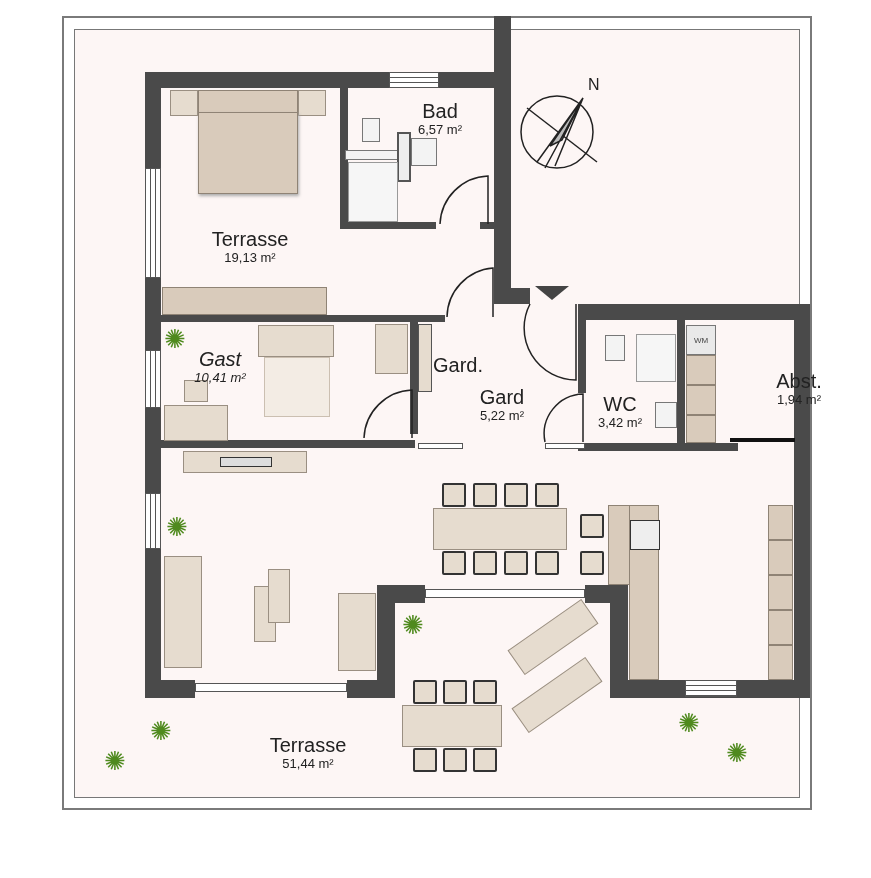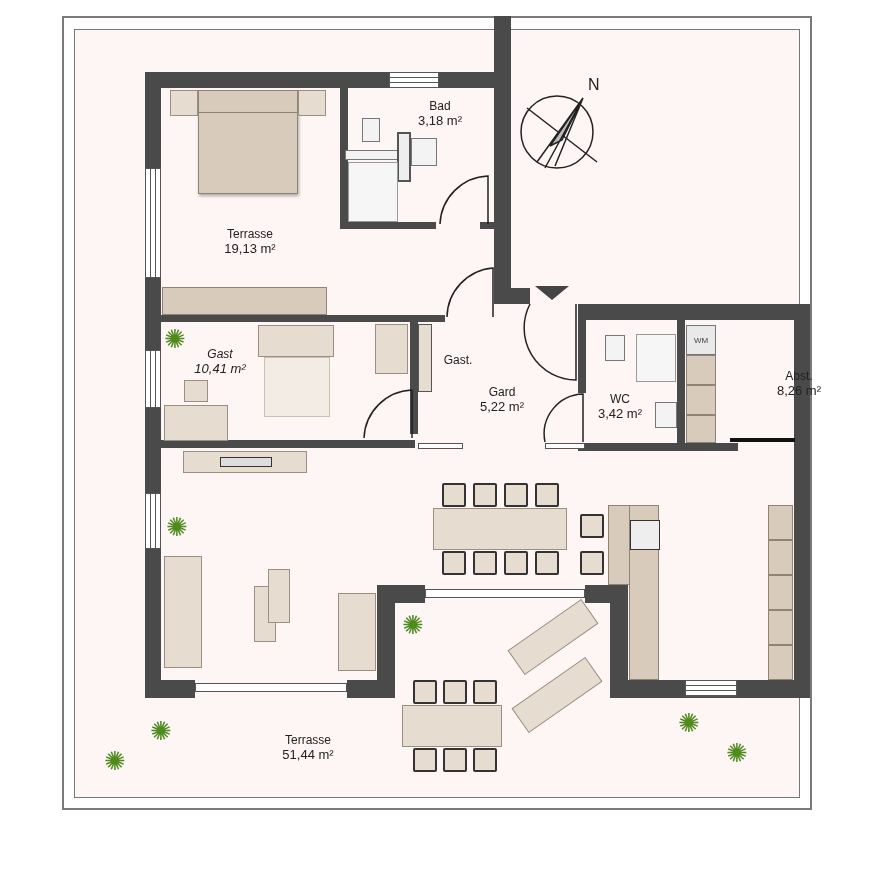--- a/index.html
+++ b/index.html
@@ -5,21 +5,21 @@
   html,body{margin:0;padding:0;background:#ffffff;}
   body{width:871px;height:878px;position:relative;overflow:hidden;font-family:"Liberation Sans",sans-serif;}
   .abs{position:absolute;}
   .wall{position:absolute;background:#4a4a4a;}
   .floor{position:absolute;background:#fdf6f5;}
   .furn{position:absolute;background:#d9cbbb;border:1.5px solid #8f8375;box-sizing:border-box;}
   .furn-light{position:absolute;background:#e6dccf;border:1.5px solid #9a8f82;box-sizing:border-box;}
   .chair{position:absolute;width:24px;height:24px;background:#e6dccf;border:2px solid #333;box-sizing:border-box;border-radius:2px;}
   .window{position:absolute;background:#fff;border:1.5px solid #555;box-sizing:border-box;}
   .label{position:absolute;text-align:center;color:#222;line-height:1.15;}
-  .label .name{font-size:12px;display:block;}
+  .label .name{font-size:20px;display:block;}
   .label .area{font-size:13px;display:block;}
   .plant{position:absolute;font-size:26px;color:#4f8a1e;line-height:1;}
   svg{position:absolute;overflow:visible;}
 </style>
 </head>
 <body>
 
 <div class="abs" style="left:62px;top:16px;width:750px;height:794px;border:2px solid #7a7a7a;box-sizing:border-box;background:#fff;"></div>
 <div class="floor" style="left:74px;top:29px;width:726px;height:769px;border:1.5px solid #777;box-sizing:border-box;"></div>
 
@@ -158,39 +158,39 @@
 <div class="plant" style="left:104px;top:748px;">✺</div>
 <div class="plant" style="left:678px;top:710px;">✺</div>
 <div class="plant" style="left:726px;top:740px;">✺</div>
 
 <div class="label" style="left:190px;top:228px;width:120px;">
   <span class="name">Terrasse</span>
   <span class="area">19,13 m²</span>
 </div>
 <div class="label" style="left:400px;top:100px;width:80px;">
   <span class="name">Bad</span>
-  <span class="area">3,18 m²</span>
+  <span class="area">6,57 m²</span>
 </div>
 <div class="label" style="left:180px;top:348px;width:80px;font-style:italic;">
   <span class="name">Gast</span>
   <span class="area">10,41 m²</span>
 </div>
 <div class="label" style="left:428px;top:354px;width:60px;">
-  <span class="name">Gast.</span>
+  <span class="name">Gard.</span>
 </div>
 <div class="label" style="left:462px;top:386px;width:80px;">
   <span class="name">Gard</span>
   <span class="area">5,22 m²</span>
 </div>
 <div class="label" style="left:585px;top:393px;width:70px;">
   <span class="name">WC</span>
   <span class="area">3,42 m²</span>
 </div>
 <div class="label" style="left:715px;top:370px;width:80px;padding-left:44px;">
   <span class="name">Abst.</span>
-  <span class="area">8,26 m²</span>
+  <span class="area">1,94 m²</span>
 </div>
 <div class="label" style="left:205px;top:512px;width:220px;">
 </div>
 <div class="label" style="left:258px;top:734px;width:100px;">
   <span class="name">Terrasse</span>
   <span class="area">51,44 m²</span>
 </div>
 
 </body></html>

